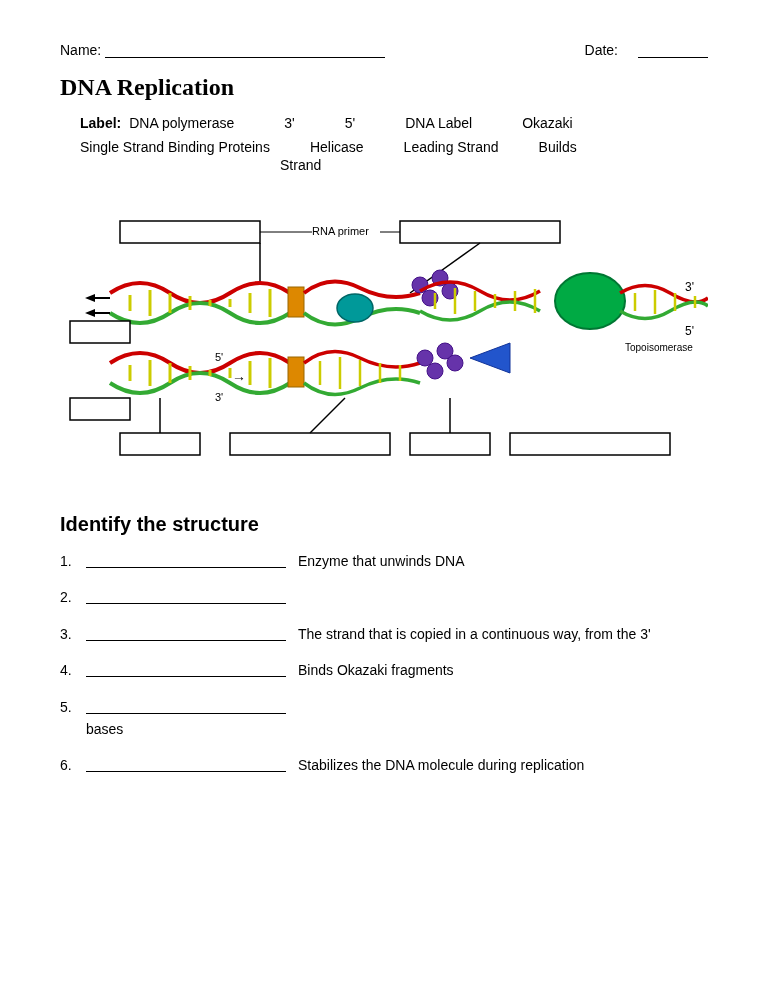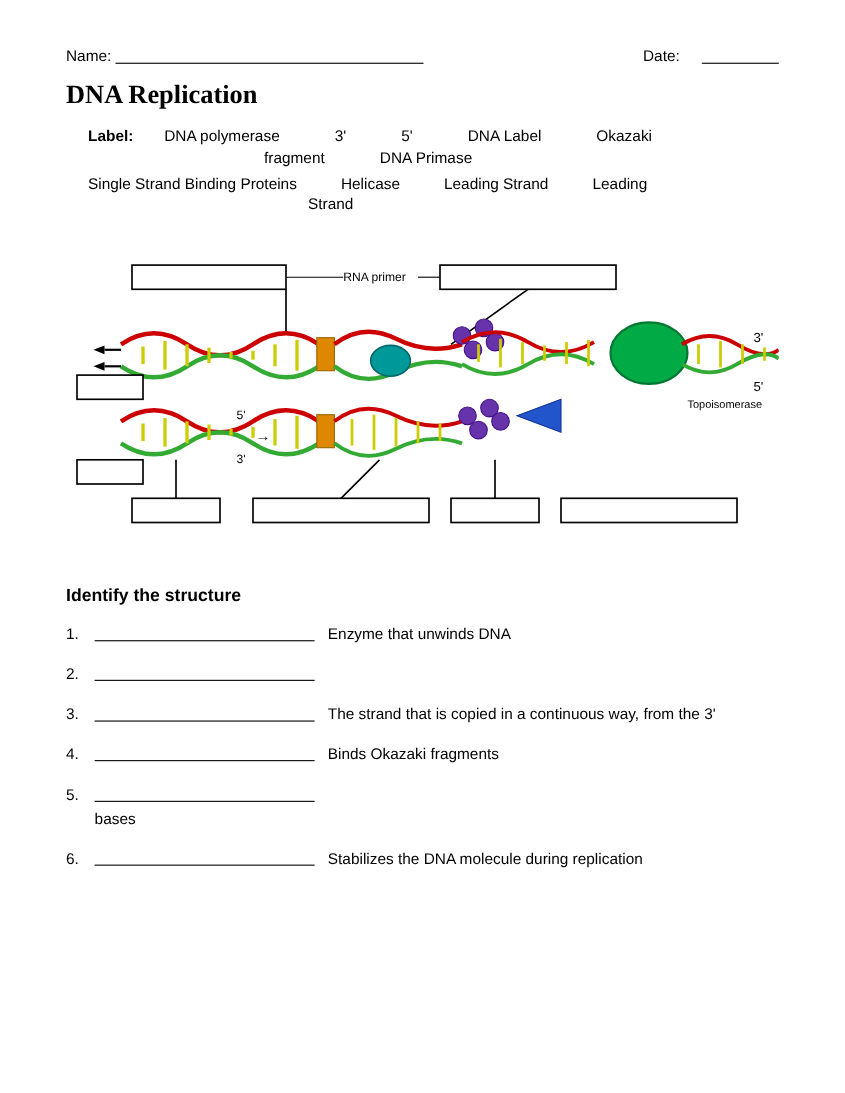--- a/index.html
+++ b/index.html
@@ -73,21 +73,21 @@
       width: 100%;
       height: 300px;
     }
 
     
     .identify-section {
       margin-top: 10px;
     }
 
     .identify-section h2 {
-      font-size: 16px;
+      font-size: 20px;
       font-weight: bold;
       margin-bottom: 14px;
     }
 
     .question {
       margin-bottom: 14px;
       line-height: 1.6;
     }
 
     .question-line {
@@ -127,39 +127,35 @@
   </div>
   <div class="date-field">
     <span>Date:</span>
     <div class="date-underline"></div>
   </div>
 </div>
 
 <h1>DNA Replication</h1>
 
 <div class="label-section">
-  <div class="label-row" style="display:flex; align-items:flex-start; gap:20px; margin-bottom:4px;">
+  <div class="label-row" style="display:flex; align-items:flex-start; margin-bottom:4px;">
     <span class="label-bold">Label:</span>
     <div style="display:flex; gap:50px; align-items:baseline;">
       <span>DNA polymerase</span>
       <span>3'</span>
       <span>5'</span>
       <span>DNA Label</span>
       <span>Okazaki</span>
     </div>
   </div>
-  <div style="display:flex; gap:50px; align-items:baseline; margin-bottom:4px; padding-left:160px;">
-    <span>fragment</span>
-    <span>DNA Primase</span>
-  </div>
   <div style="display:flex; gap:40px; align-items:flex-start; margin-bottom:2px; margin-top:8px;">
     <span>Single Strand Binding Proteins</span>
     <span>Helicase</span>
     <span>Leading Strand</span>
-    <span>Leading</span>
+    <span>Builds</span>
   </div>
   <div style="padding-left:200px;">
     <span>Strand</span>
   </div>
 </div>
 
 <div class="diagram-container">
   <svg class="diagram-svg" viewBox="0 0 648 280">
 
     <rect x="0" y="0" width="648" height="280" fill="white"></rect>

